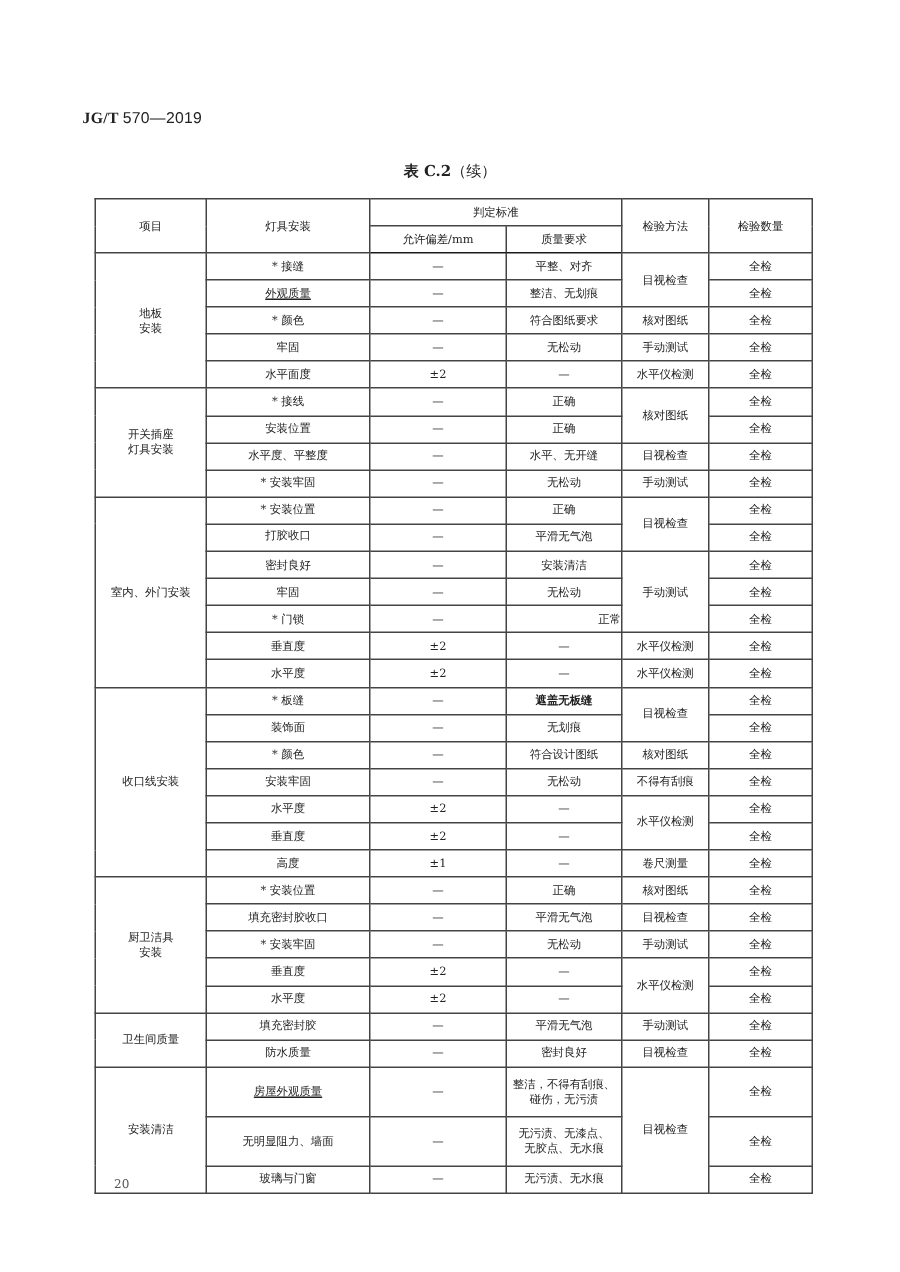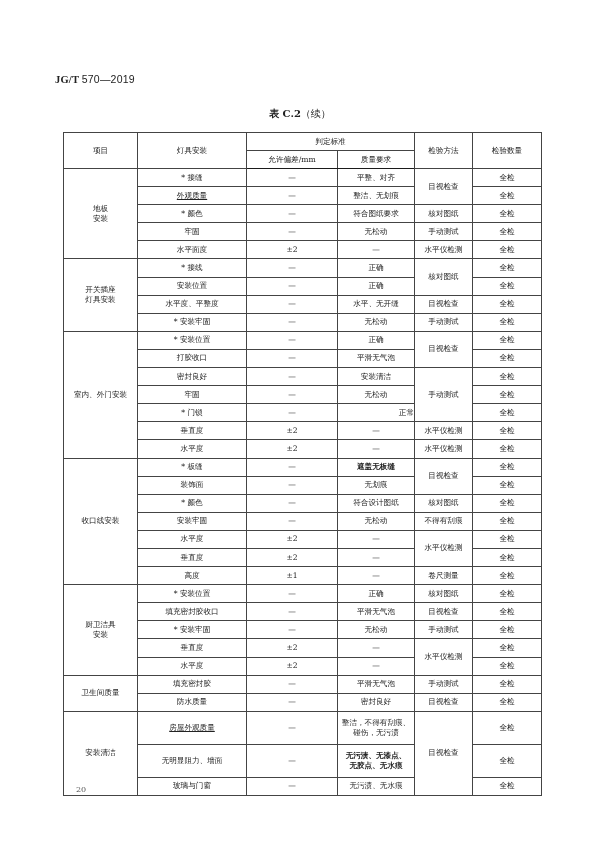--- a/index.html
+++ b/index.html
@@ -269,21 +269,21 @@
         <td style="white-space: pre-line; text-decoration: underline;">房屋外观质量</td>
         <td style="white-space: pre-line;">—</td>
         <td style="white-space: pre-line;">整洁，不得有刮痕、
 碰伤，无污渍</td>
         <td rowspan="3" style="white-space: pre-line;">目视检查</td>
         <td style="white-space: pre-line;">全检</td>
       </tr>
       <tr class="tall">
         <td style="white-space: pre-line;">无明显阻力、墙面</td>
         <td style="white-space: pre-line;">—</td>
-        <td style="white-space: pre-line; font-weight: bold;">无污渍、无漆点、
+        <td style="white-space: pre-line;">无污渍、无漆点、
 无胶点、无水痕</td>
         <td style="white-space: pre-line;">全检</td>
       </tr>
       <tr>
         <td style="white-space: pre-line;">玻璃与门窗</td>
         <td style="white-space: pre-line;">—</td>
         <td style="white-space: pre-line;">无污渍、无水痕</td>
         <td style="white-space: pre-line;">全检</td>
       </tr>
     </tbody>

